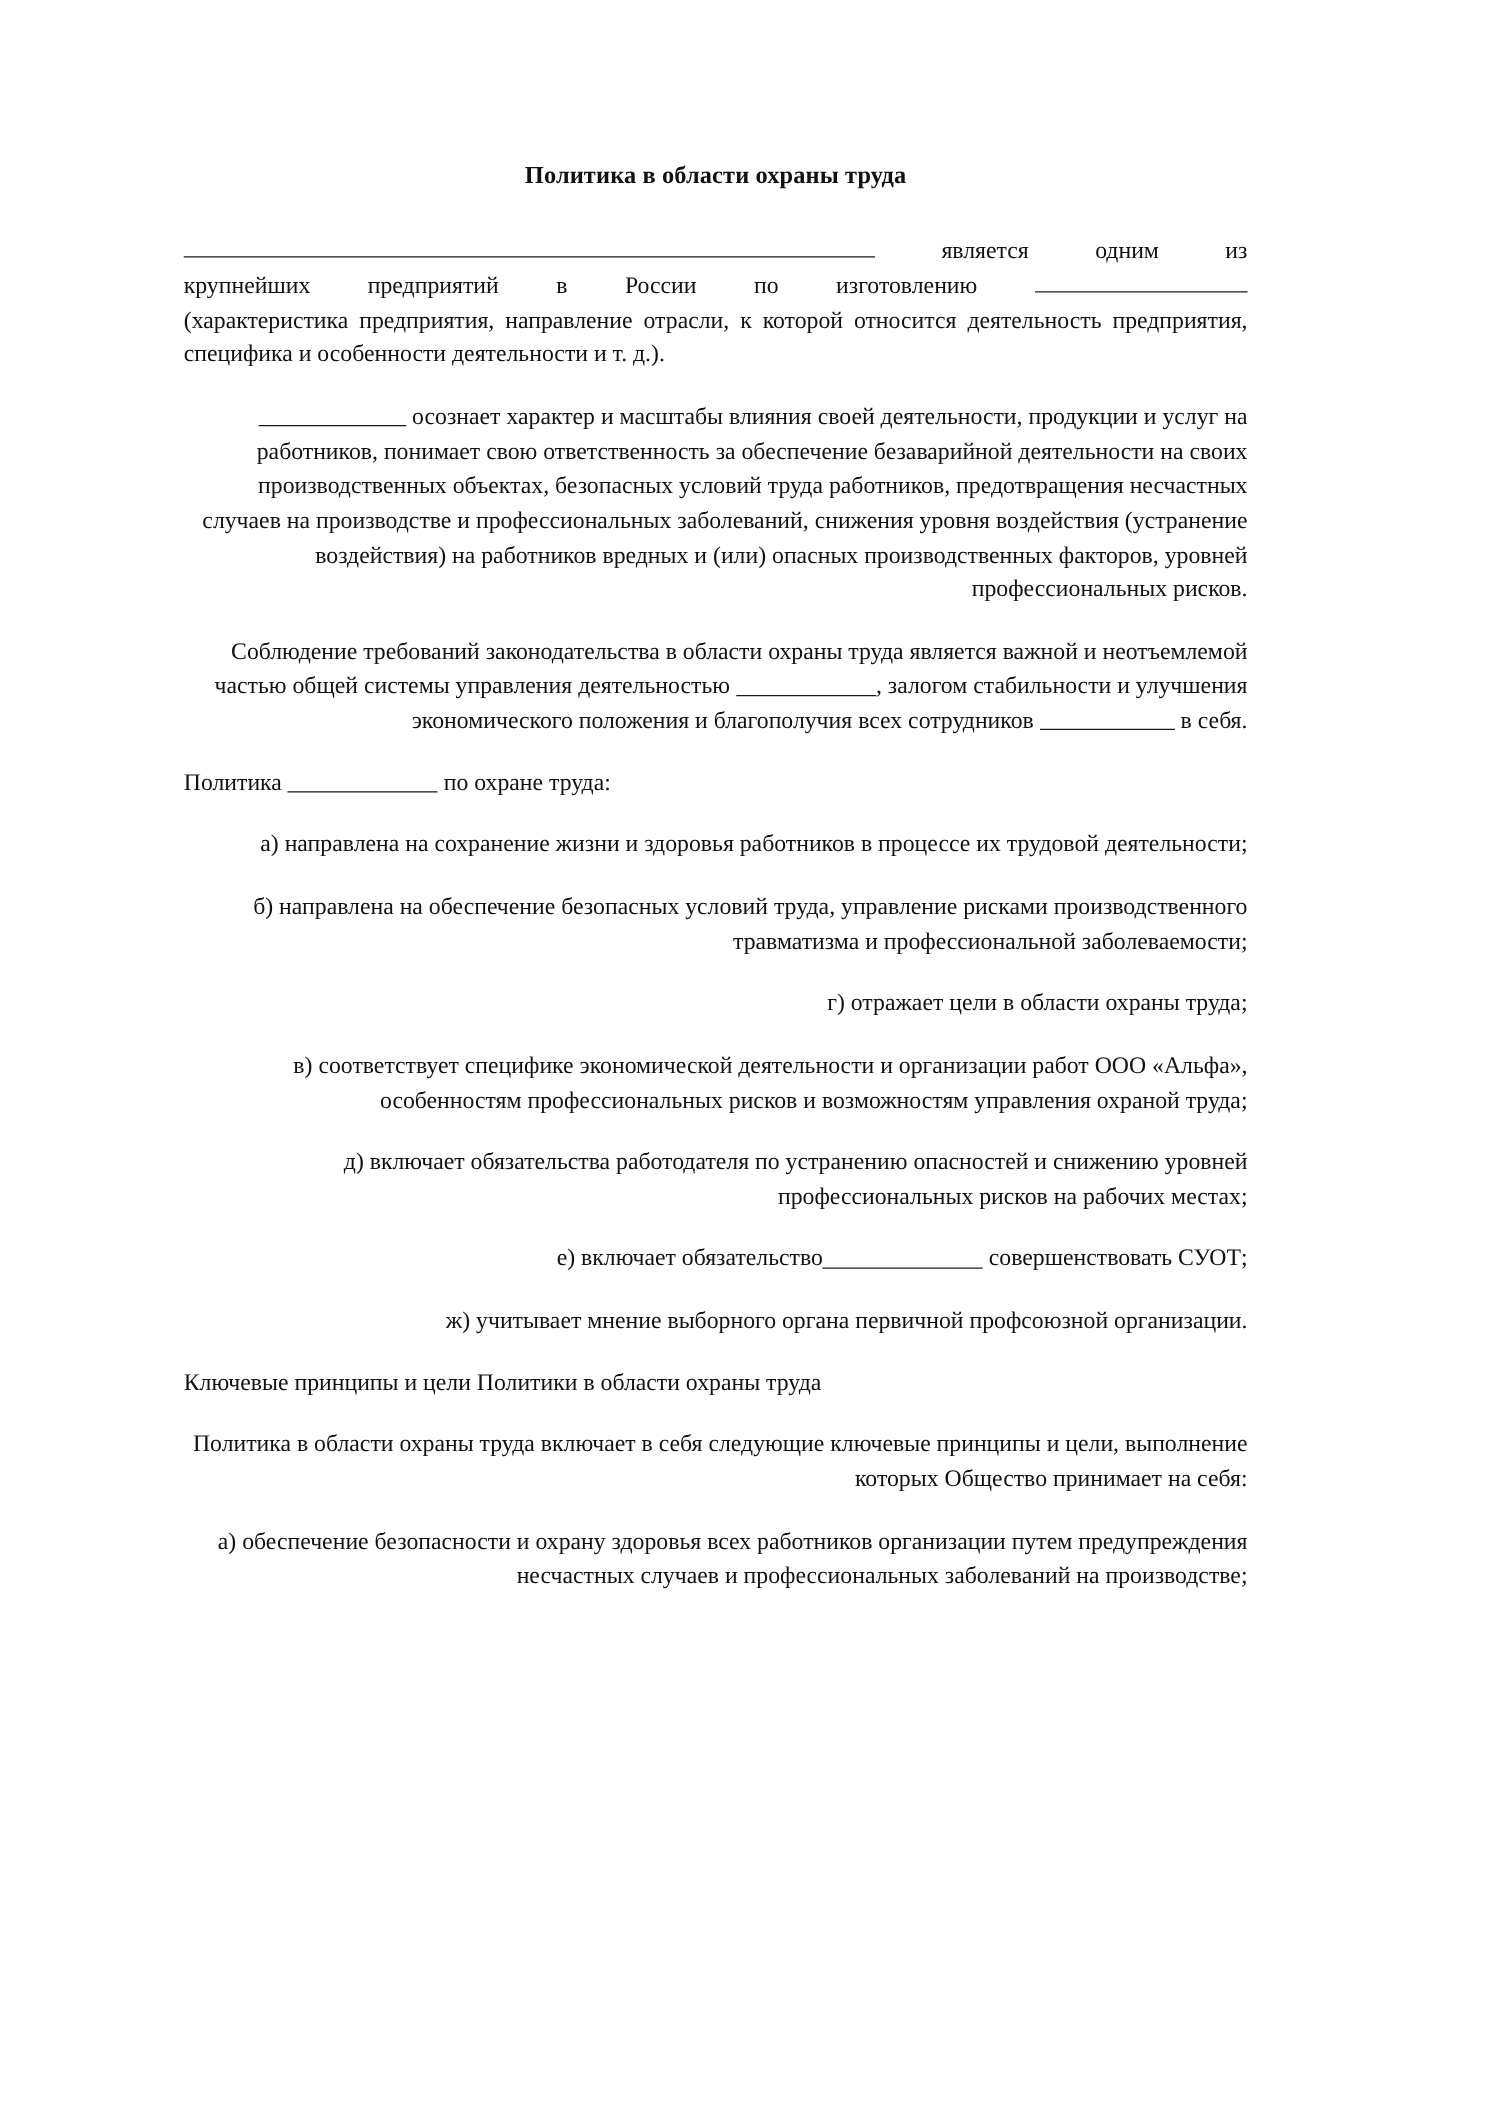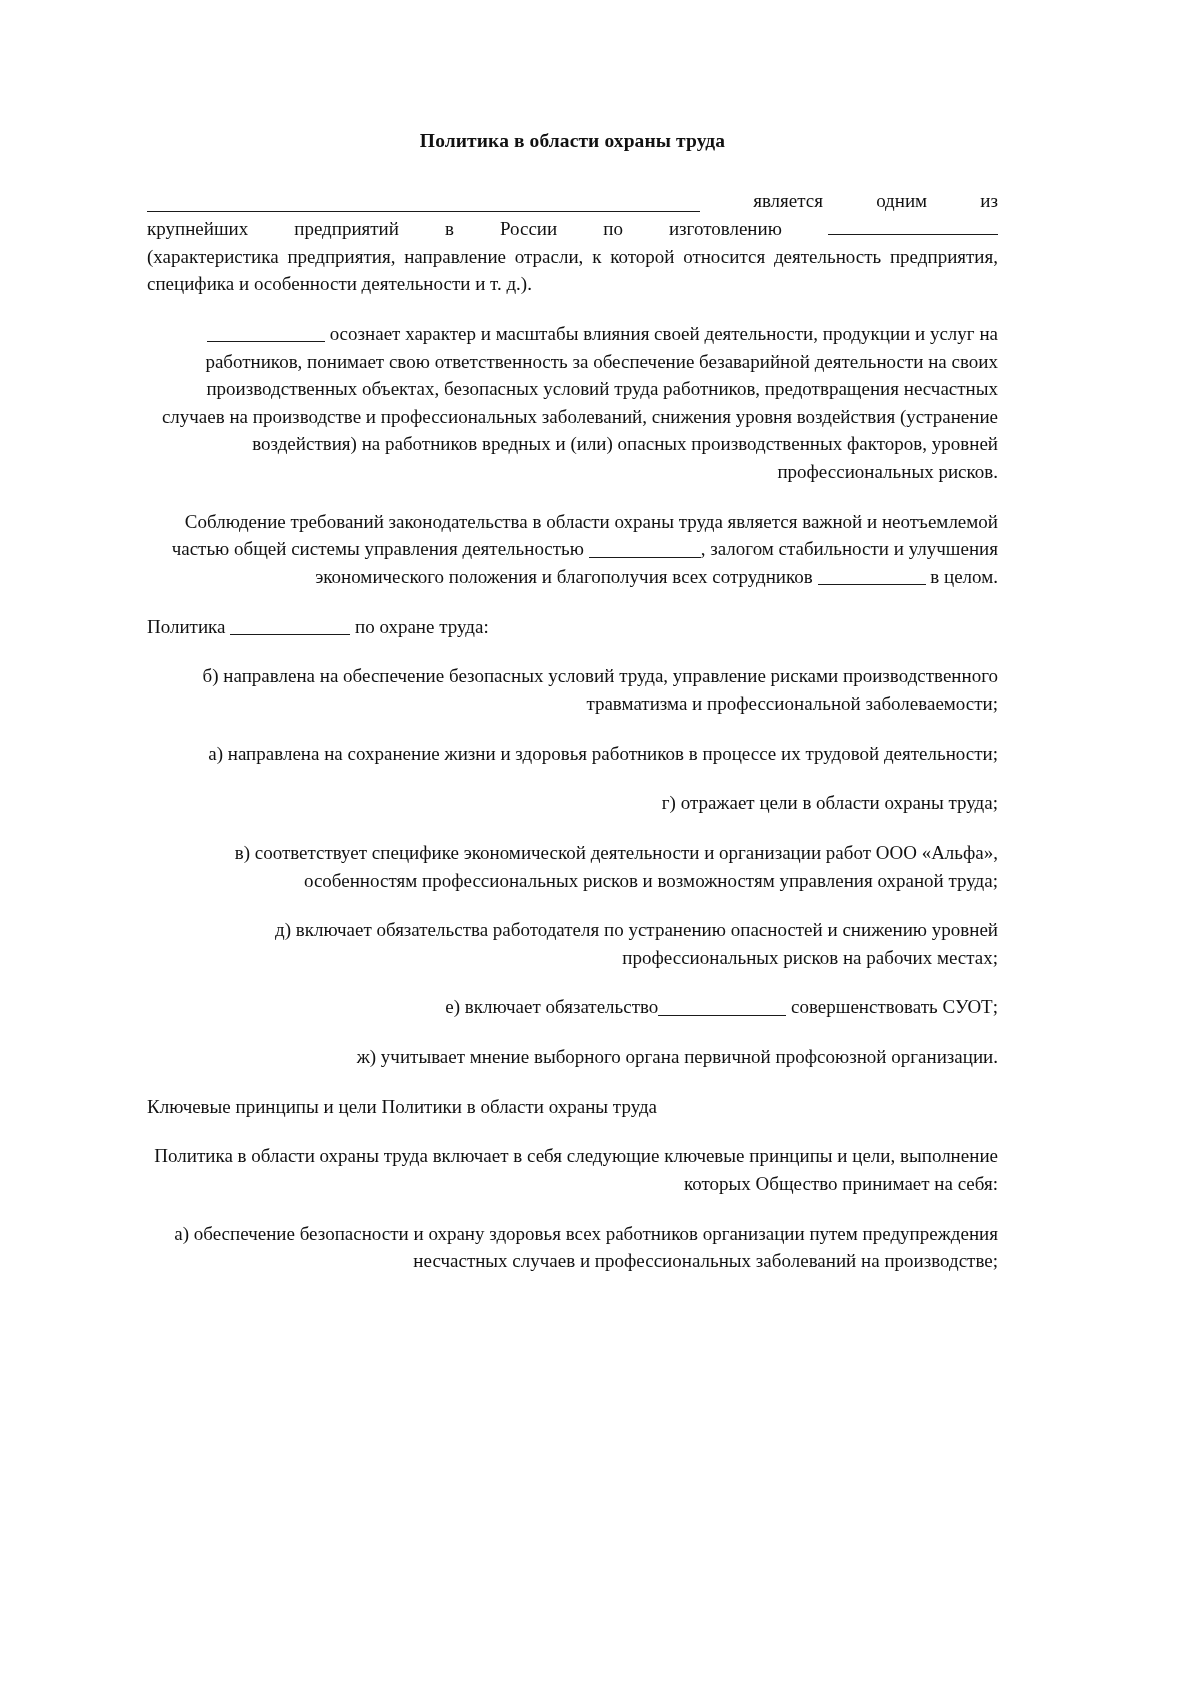--- a/index.html
+++ b/index.html
@@ -67,21 +67,21 @@
   .blank.w-mid   { width: 228px; }
   .blank.w-short { width: 118px; }
   .blank.w-xshort{ width: 112px; }
   .blank.w-tiny  { width: 108px; }
   .blank.w-e     { width: 128px; }
   .blank.w-pol   { width: 120px; }
   .sp { white-space: pre; }
   .stretch {
     display: flex;
     justify-content: space-between;
-    align-items: center;
+    align-items: flex-start;
     width: 100%;
   }
   .stretch2 {
     display: flex;
     justify-content: space-between;
     align-items: baseline;
     width: 100%;
     gap: 46px;
   }
 </style>
@@ -110,30 +110,30 @@
         <span class="blank w-mid"></span>
       </span>
       <span>(характеристика предприятия, направление отрасли, к которой относится деятельность предприятия, специфика и особенности деятельности и т. д.).</span>
     </p>
 
     <p class="para" style="text-indent:0;">
       <span class="sp">      </span><span class="blank w-short"></span><span> осознает характер и масштабы влияния своей деятельности, продукции и услуг на работников, понимает свою ответственность за обеспечение безаварийной деятельности на своих производственных объектах, безопасных условий труда работников, предотвращения несчастных случаев на производстве и профессиональных заболеваний, снижения уровня воздействия (устранение воздействия) на работников вредных и (или) опасных производственных факторов, уровней профессиональных рисков.</span>
     </p>
 
     <p class="para">
-      <span>Соблюдение требований законодательства в области охраны труда является важной и неотъемлемой частью общей системы управления деятельностью </span><span class="blank w-xshort"></span><span>, залогом стабильности и улучшения экономического положения и благополучия всех сотрудников </span><span class="blank w-tiny"></span><span> в целом.</span>
+      <span>Соблюдение требований законодательства в области охраны труда является важной и неотъемлемой частью общей системы управления деятельностью </span><span class="blank w-xshort"></span><span>, залогом стабильности и улучшения экономического положения и благополучия всех сотрудников </span><span class="blank w-tiny"></span><span> в себя.</span>
     </p>
 
     <p class="bold-head">
       <span>Политика </span><span class="blank w-pol"></span><span> по охране труда:</span>
     </p>
 
+    <p class="para">а) направлена на сохранение жизни и здоровья работников в процессе их трудовой деятельности;</p>
+
     <p class="para">б) направлена на обеспечение безопасных условий труда, управление рисками производственного травматизма и профессиональной заболеваемости;</p>
-
-    <p class="para">а) направлена на сохранение жизни и здоровья работников в процессе их трудовой деятельности;</p>
 
     <p class="para">г) отражает цели в области охраны труда;</p>
 
     <p class="para">в) соответствует специфике экономической деятельности и организации работ ООО «Альфа», особенностям профессиональных рисков и возможностям управления охраной труда;</p>
 
     <p class="para">д) включает обязательства работодателя по устранению опасностей и снижению уровней профессиональных рисков на рабочих местах;</p>
 
     <p class="para">
       <span>е) включает обязательство</span><span class="blank w-e"></span><span> совершенствовать СУОТ;</span>
     </p>

